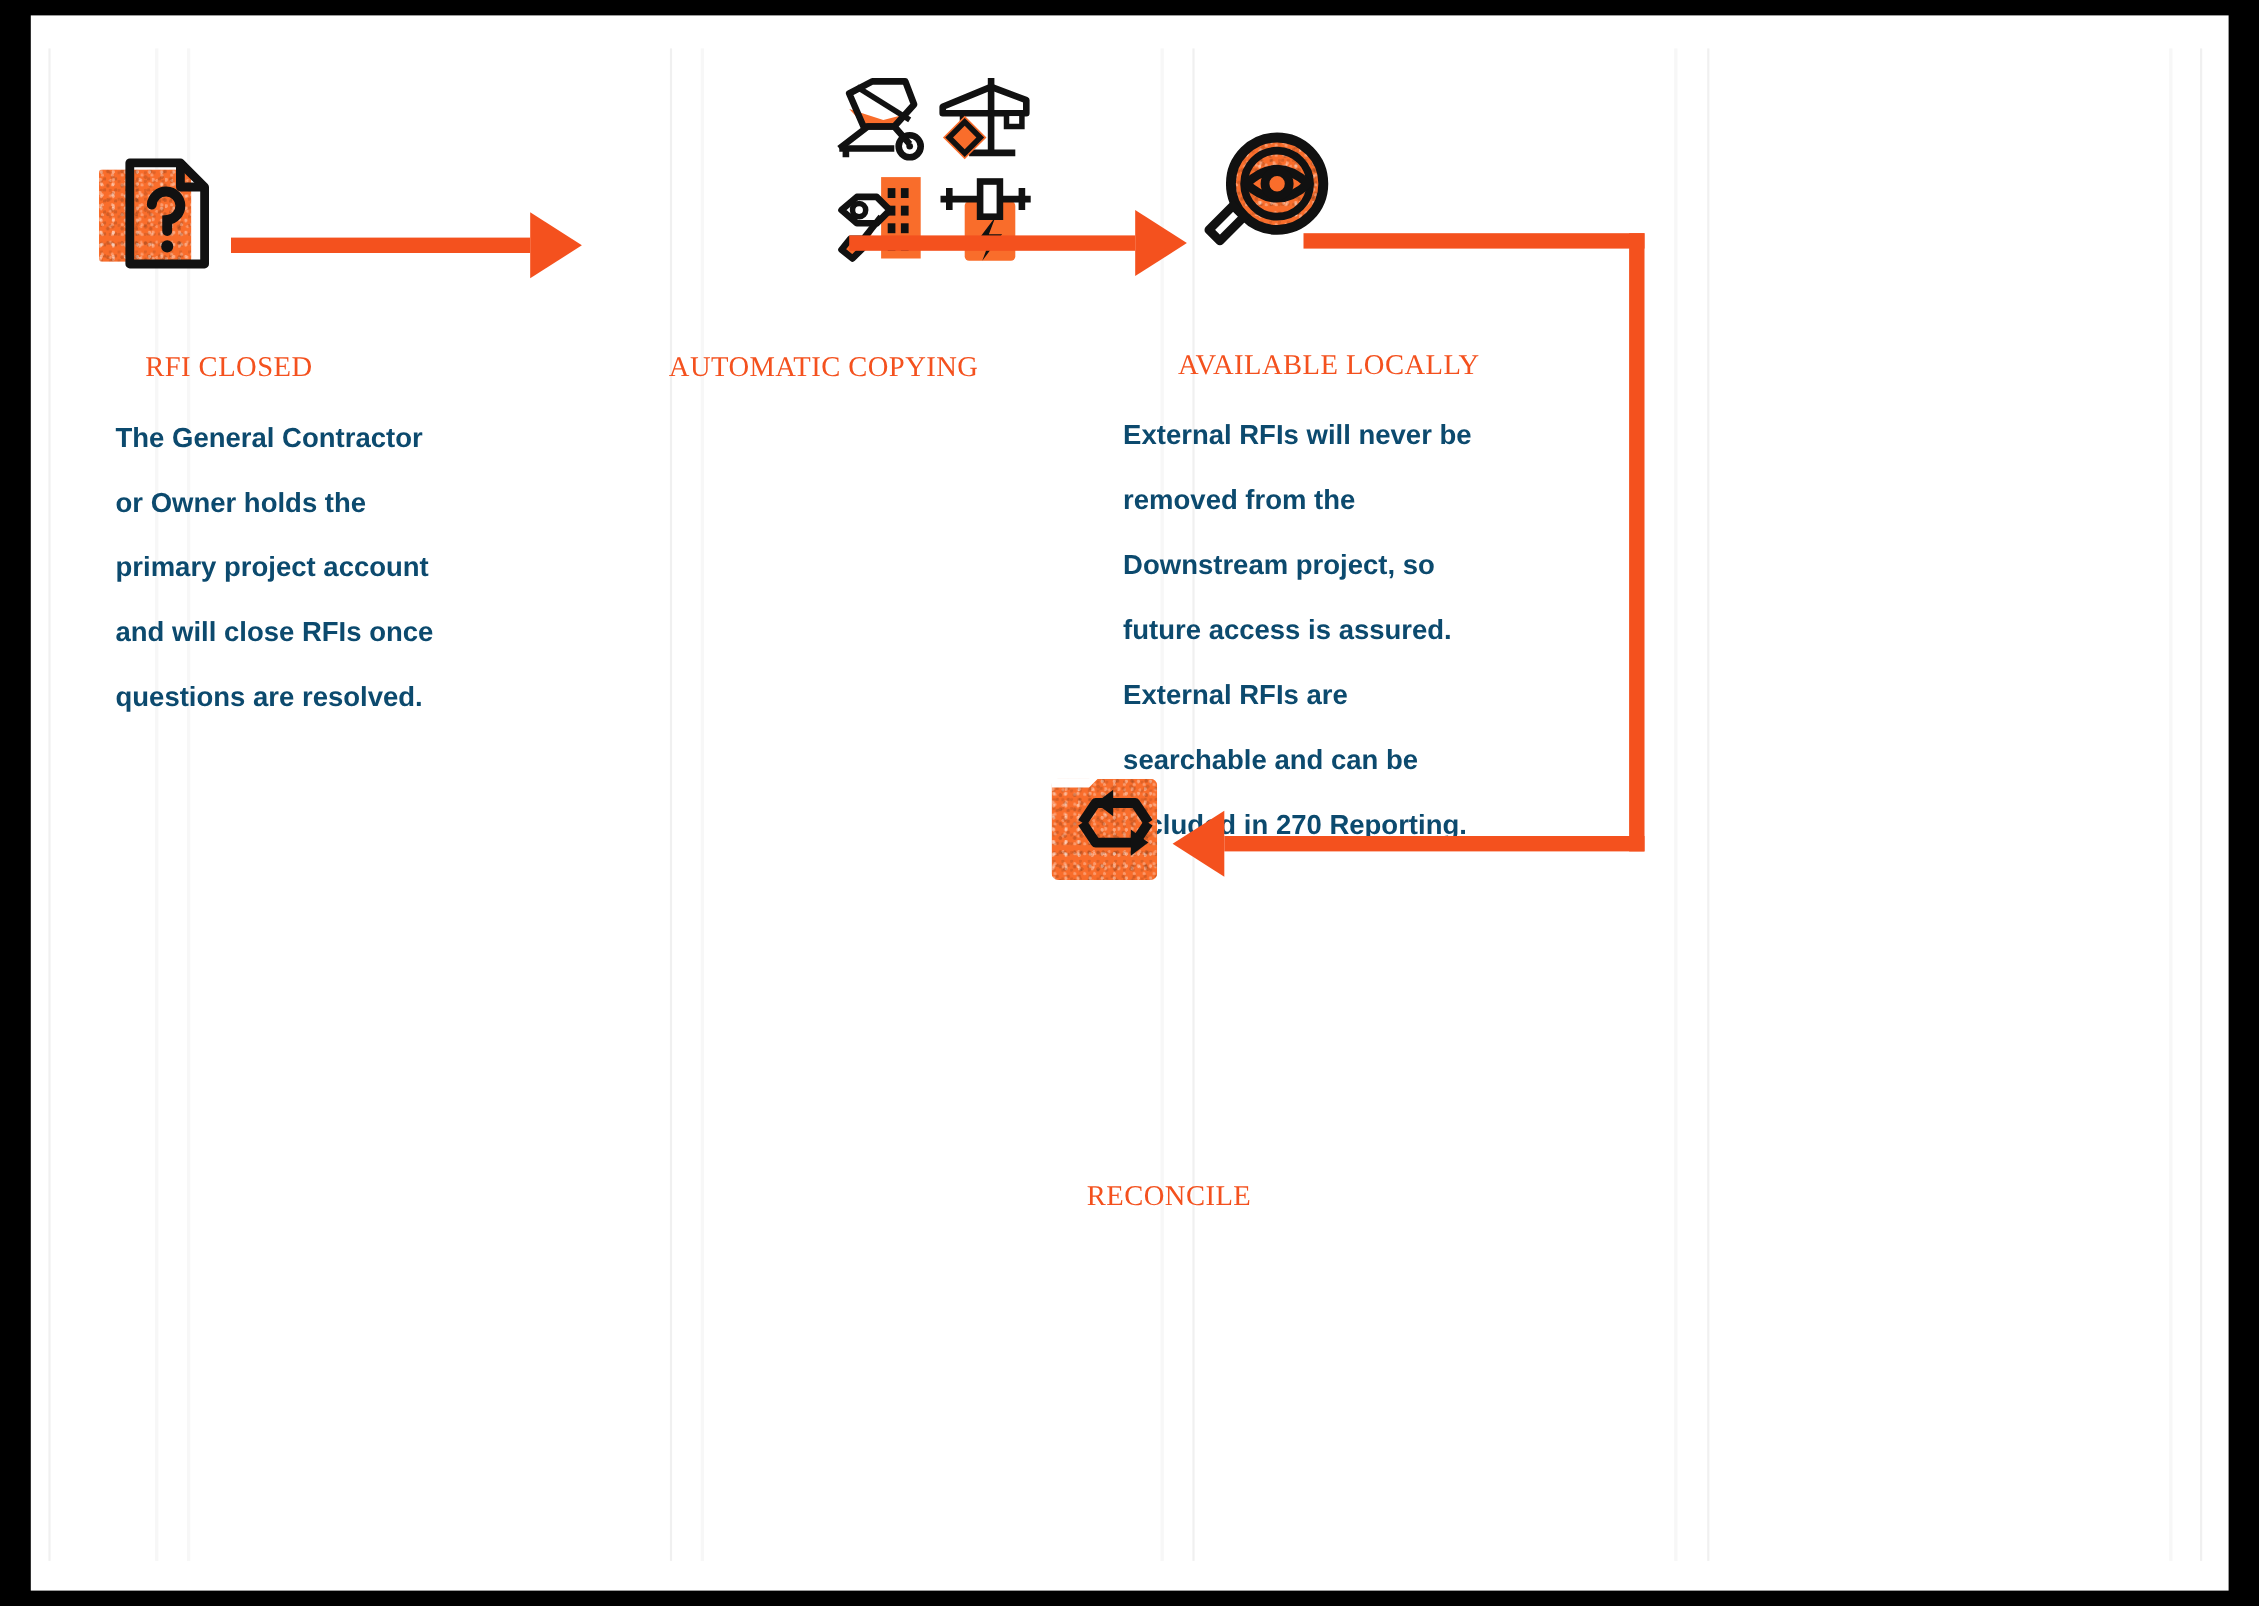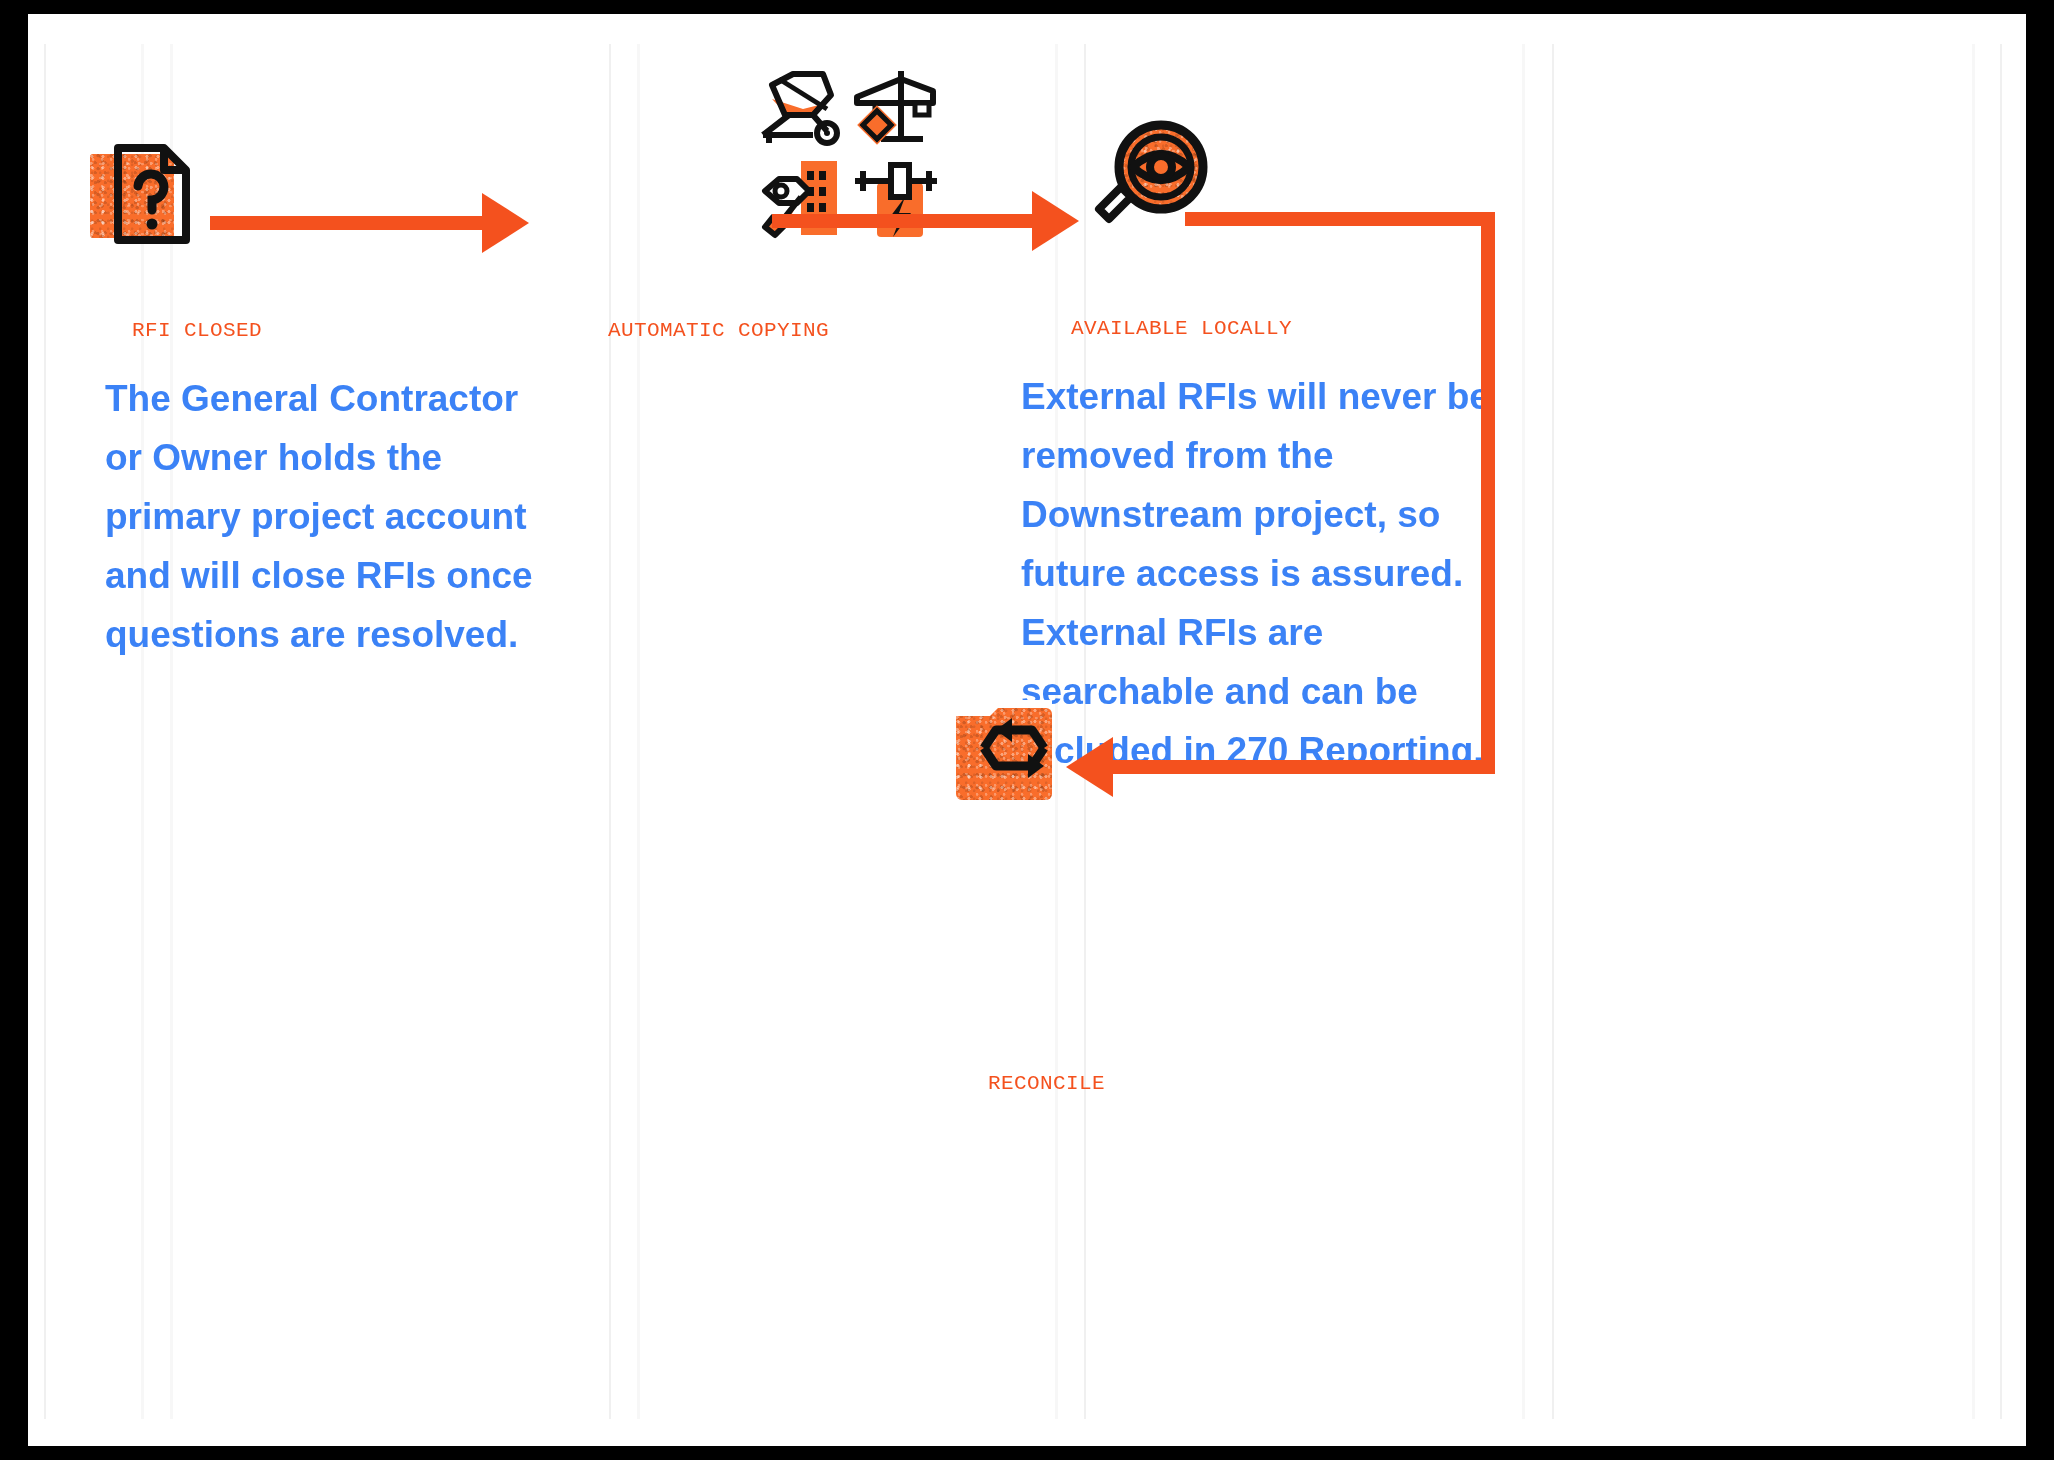--- a/index.html
+++ b/index.html
@@ -44,32 +44,32 @@
   }
   .guide.soft { background: #f7f7f7; width: 3px; }
 
   
   .node { position: absolute; }
 
   
   .step-label {
     position: absolute;
     color: #f4511e;
-    font-size: 21px;
+    font-size: 26px;
     font-weight: 400;
     letter-spacing: 0.4px;
     white-space: nowrap;
-    font-family: Liberation Mono, monospace;
+    font-family: Liberation Serif, serif;
   }
 
   
   .body-text {
     position: absolute;
-    color: #3b82f6;
-    font-size: 37px;
+    color: #0c4a6e;
+    font-size: 25px;
     font-weight: bold;
     line-height: 59px;
     font-family: "Liberation Sans", sans-serif;
     white-space: pre-line;
   }
 
   
   .arrow-shaft {
     position: absolute;
     background: #f4511e;

